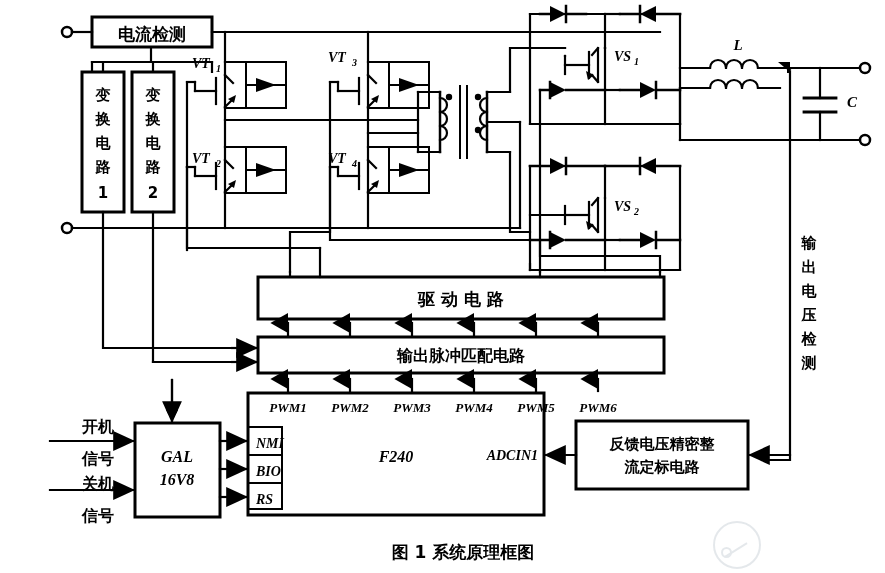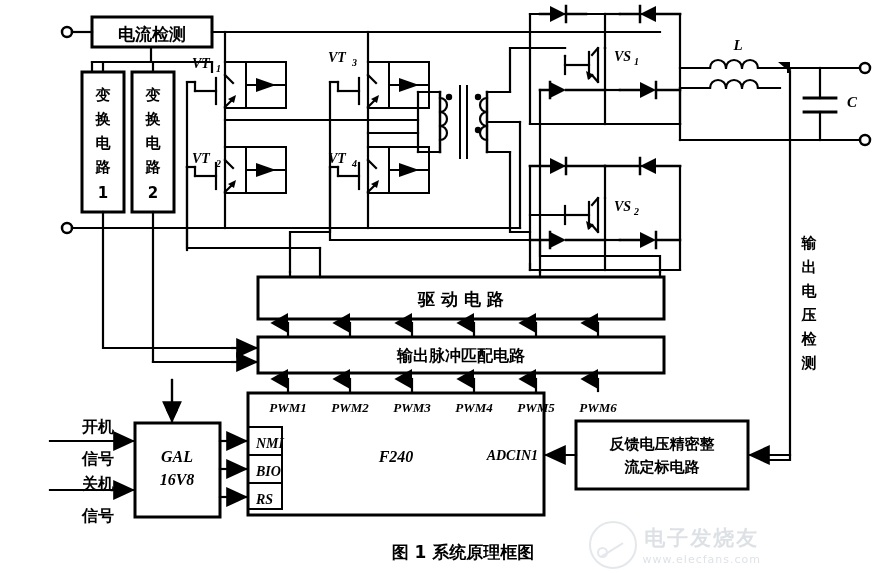--- a/index.html
+++ b/index.html
@@ -438,19 +438,15 @@
       <text class="cn" x="789" y="368" font-size="15" text-anchor="middle">测</text>
     </g>
 
     <text class="cn" x="443" y="558" font-size="17" text-anchor="middle">图 1   系统原理框图</text>
   </g>
 </svg>
 
 <div class="wm">
   <div class="wm-row">
     <div class="wm-logo"></div>
-    <div>
-      <div class="wm-cn">电子发烧友</div>
-      <div class="wm-url">www.elecfans.com</div>
-    </div>
   </div>
 </div>
 </div>
 
 </body></html>

